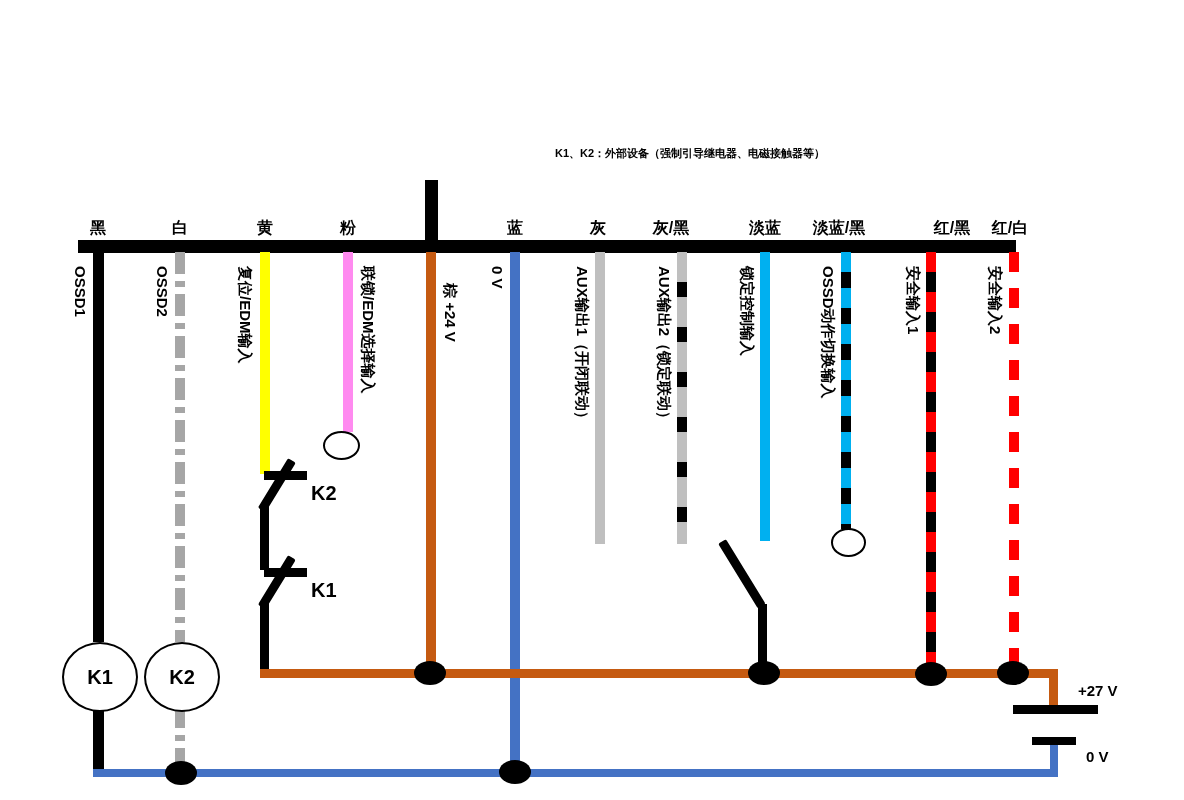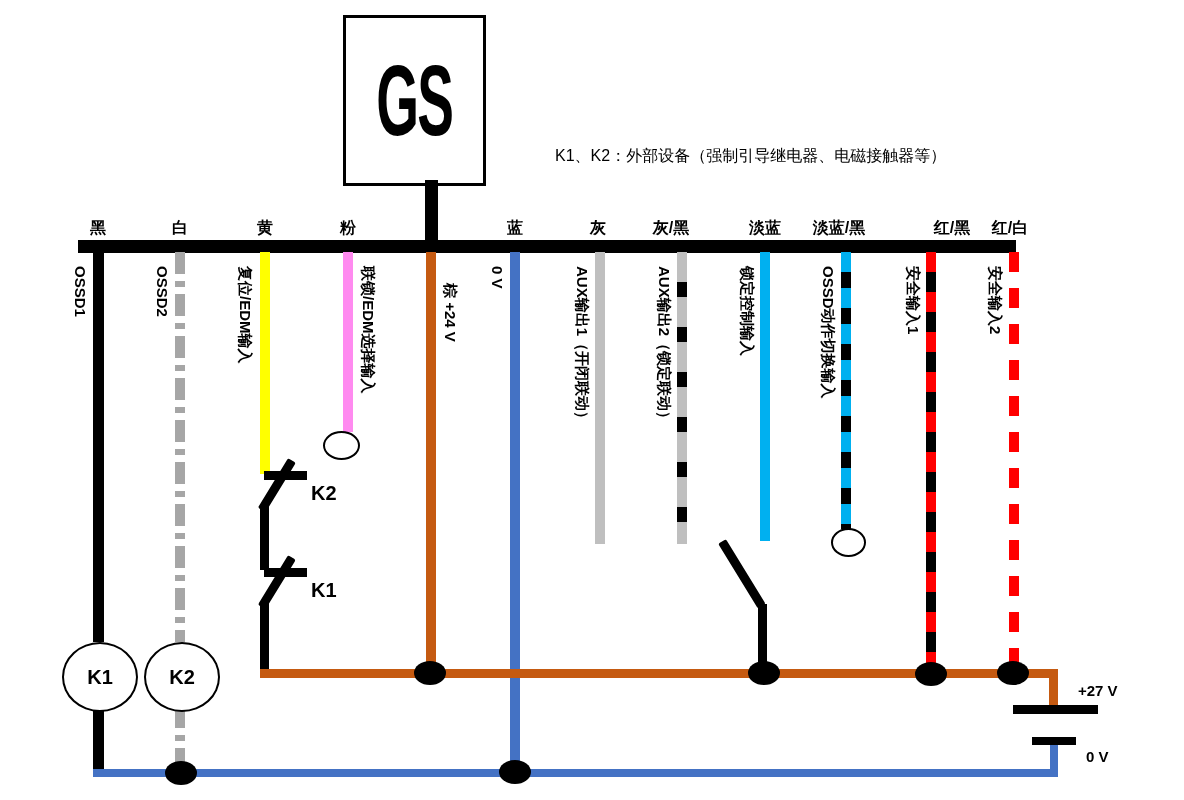--- a/index.html
+++ b/index.html
@@ -31,26 +31,23 @@
            display:flex;align-items:center;justify-content:center;font-size:20px;font-weight:bold;}
   .klabel{position:absolute;font-size:20px;font-weight:bold;}
   .plate{position:absolute;background:#000;}
   .plabel{position:absolute;font-size:15px;font-weight:bold;}
 </style>
 </head>
 <body>
 
 <div id="canvas">
 
-  <div class="abs" style="left:343px;top:15px;width:137px;height:165px;border:3px solid #000;background:#fff;display:flex;align-items:center;justify-content:center;">
-    <div style="font-size:100px;font-weight:bold;transform:scaleX(0.55);letter-spacing:-3px;">GS</div>
-  </div>
   <div class="abs" style="left:425px;top:180px;width:13px;height:62px;background:#000;"></div>
 
-  <div class="abs" style="left:555px;top:146px;font-size:16px;font-weight:normal;white-space:nowrap;">K1、K2：外部设备（强制引导继电器、电磁接触器等）</div>
+  <div class="abs" style="left:555px;top:146px;font-size:11px;font-weight:bold;white-space:nowrap;">K1、K2：外部设备（强制引导继电器、电磁接触器等）</div>
 
   <div class="abs" style="left:78px;top:240px;width:938px;height:13px;background:#000;"></div>
 
   <div class="tlabel" style="left:53px;">黑</div>
   <div class="tlabel" style="left:135px;">白</div>
   <div class="tlabel" style="left:220px;">黄</div>
   <div class="tlabel" style="left:303px;">粉</div>
   <div class="tlabel" style="left:470px;">蓝</div>
   <div class="tlabel" style="left:553px;">灰</div>
   <div class="tlabel" style="left:626px;">灰/黑</div>

